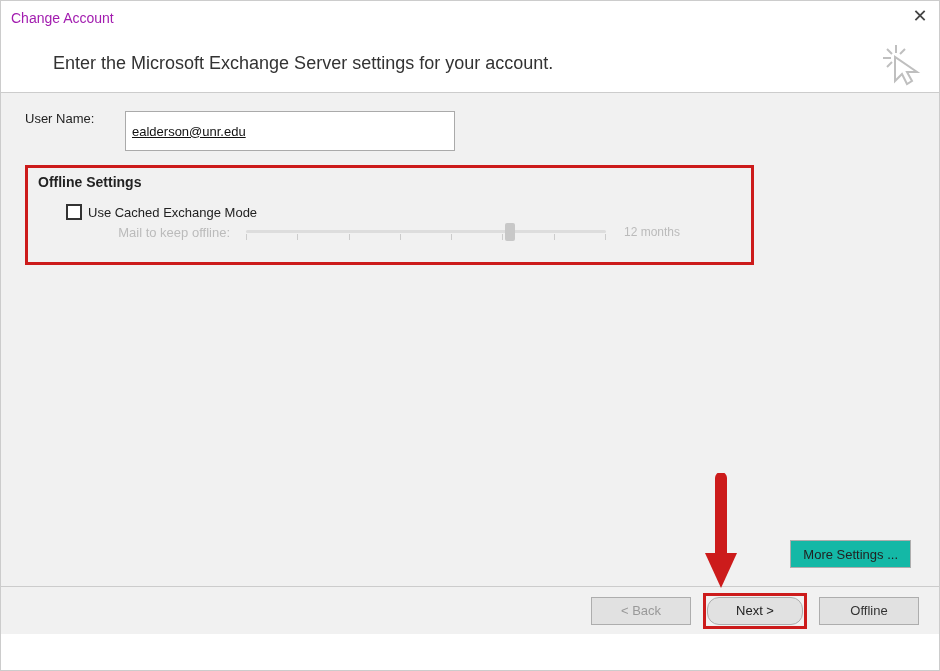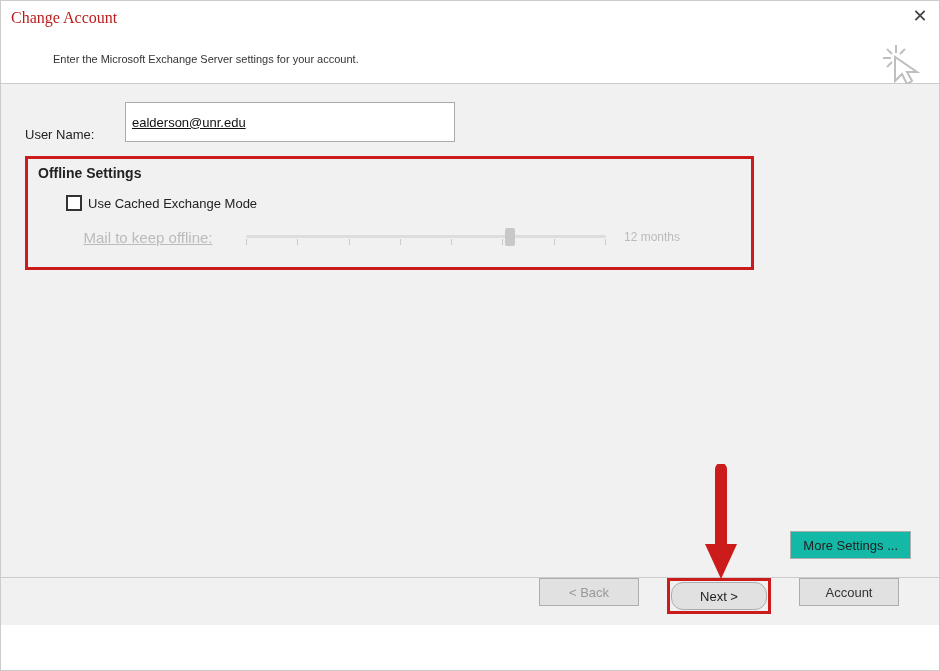--- a/index.html
+++ b/index.html
@@ -15,44 +15,43 @@
   }
   .titlebar {
     display: flex;
     justify-content: space-between;
     align-items: center;
     padding: 6px 10px;
     height: 34px;
     background: #fff;
   }
   .titlebar-title {
-    font-size: 16px;
-    color: #b91c1c;
-    font-family: Liberation Serif, serif;
+    font-size: 14px;
+    color: #a21caf;
   }
   .close-x {
     width: 18px;
     height: 18px;
     font-size: 18px;
     line-height: 14px;
     color: #444;
     cursor: pointer;
     text-align: center;
   }
   .header {
     padding: 14px 20px 18px 28px;
     position: relative;
   }
   .header-title {
     font-weight: bold;
     font-size: 14px;
     color: #222;
   }
   .header-sub {
-    font-size: 11px;
+    font-size: 18px;
     color: #333;
     margin-left: 24px;
     margin-top: 4px;
   }
   .cursor-graphic {
     position: absolute;
     right: 14px;
     top: 8px;
     color: #bfbfbf;
   }
@@ -60,21 +59,21 @@
     border-top: 1px solid #ccc;
   }
   .content {
     background: #f1f1f1;
     height: 493px;
     padding: 18px 24px;
     position: relative;
   }
   .row {
     display: flex;
-    align-items: flex-end;
+    align-items: flex-start;
     margin-bottom: 14px;
   }
   .label {
     width: 100px;
     font-size: 13px;
     color: #222;
   }
   .textfield {
     width: 330px;
     height: 40px;
@@ -94,21 +93,20 @@
   .group-title {
     font-weight: bold;
     font-size: 14px;
     color: #222;
     margin-bottom: 14px;
   }
   .checkbox-row {
     display: flex;
     align-items: center;
     margin-left: 28px;
-    margin-bottom: 14px;
     text-align: right;
   }
   .checkbox {
     width: 16px;
     height: 16px;
     border: 2px solid #333;
     background: #fff;
     margin-right: 6px;
   }
   .checkbox-label {
@@ -116,24 +114,23 @@
     color: #222;
   }
   .slider-row {
     display: flex;
     align-items: center;
     margin-left: 28px;
     color: #bbb;
   }
   .slider-label {
     width: 180px;
-    text-align: center;
+    text-align: right;
     padding-right: 16px;
-    font-size: 15px;
-    text-decoration: underline;
+    font-size: 13px;
   }
   .slider-track {
     position: relative;
     width: 360px;
     height: 24px;
   }
   .slider-line {
     position: absolute;
     top: 10px;
     left: 0;
@@ -178,23 +175,23 @@
     background: #14b8a6;
     font-size: 13px;
     color: #222;
   }
   .footer {
     background: #f1f1f1;
     border-top: 1px solid #ccc;
     height: 48px;
     display: flex;
     justify-content: flex-end;
-    align-items: flex-start;
-    padding: 0 40px;
-    gap: 28px;
+    align-items: center;
+    padding: 0 20px;
+    gap: 12px;
   }
   .btn {
     min-width: 100px;
     height: 28px;
     border: 1px solid #adadad;
     background: #e1e1e1;
     font-size: 13px;
     color: #333;
     cursor: pointer;
   }
@@ -287,14 +284,14 @@
       <polygon points="4,80 36,80 20,115" fill="#cc1b1b"></polygon>
     </svg>
   </span>
 </div>
 
 <div class="footer">
   <button class="btn btn-disabled">&lt; Back</button>
   <span class="btn-next-wrap">
     <button class="btn">Next &gt;</button>
   </span>
-  <button class="btn">Account</button>
+  <button class="btn">Offline</button>
 </div>
 
 </body></html>

